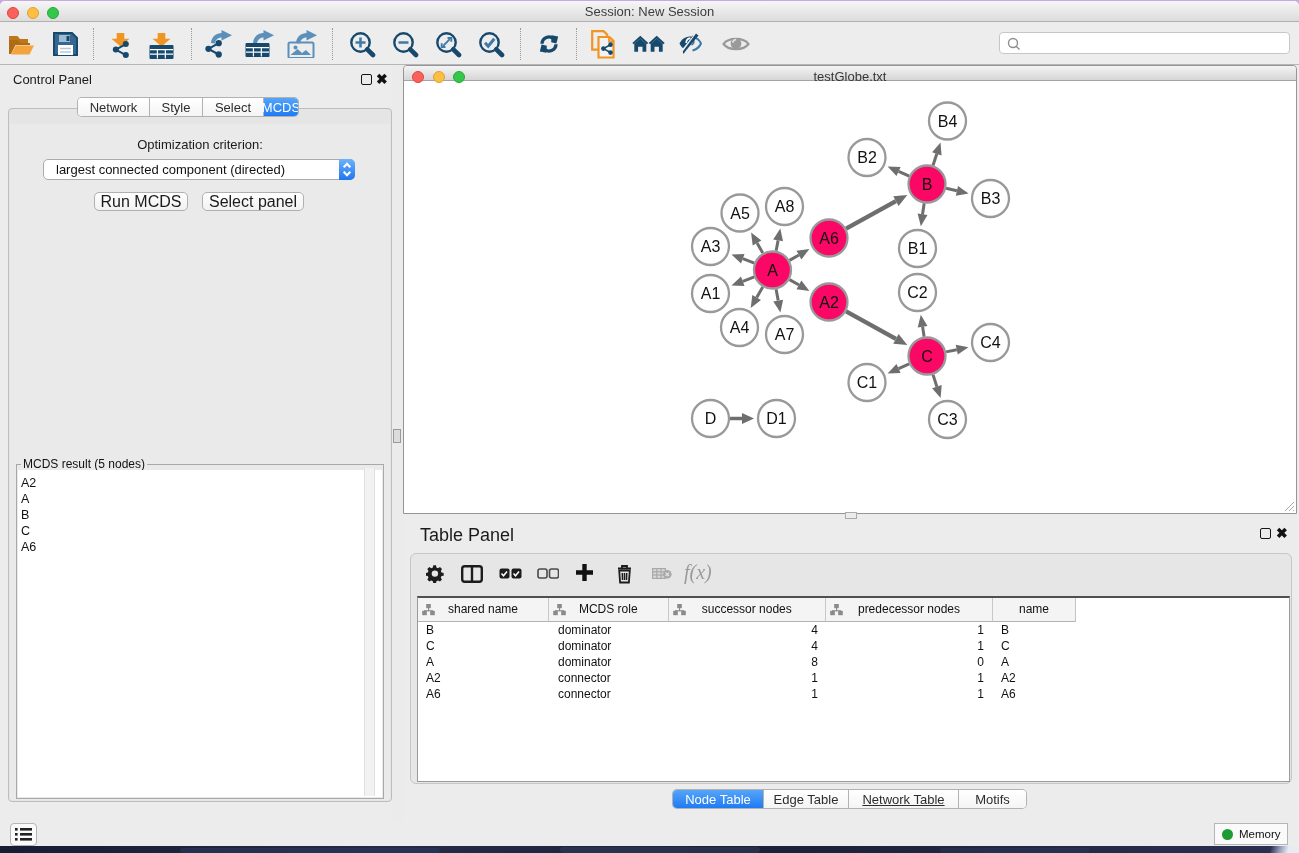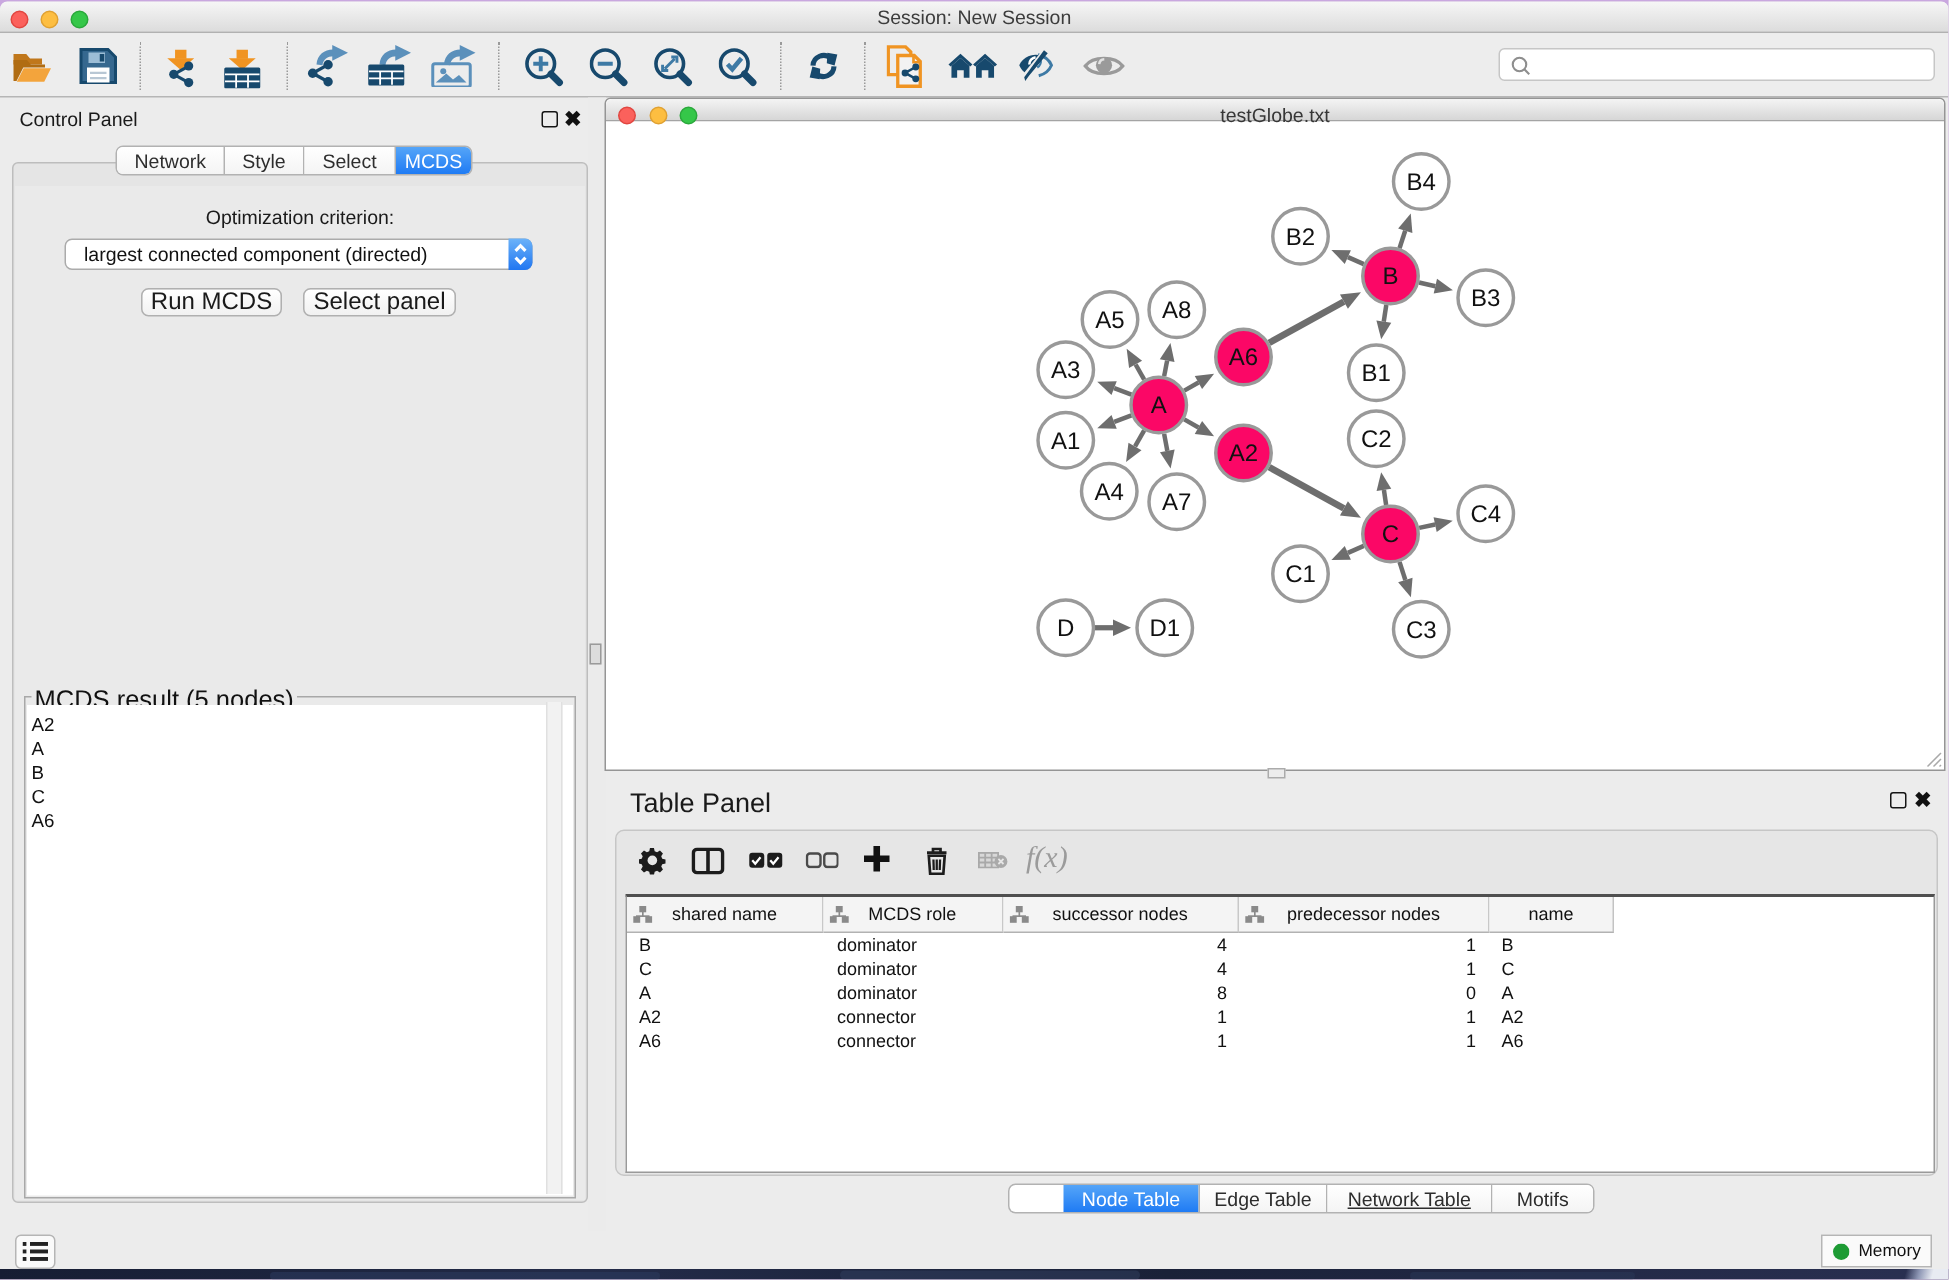--- a/index.html
+++ b/index.html
@@ -23,21 +23,21 @@
   #cp-inner { position:absolute; left:10px; top:123px; width:380px; height:676px; background:#eaeaea; }
   .seg { position:absolute; display:flex; height:18px; border-radius:4px; box-shadow:0 0 0 1px #b2b2b2; overflow:hidden; background:#fff; }
   .seg div { height:100%; display:flex; align-items:center; justify-content:center; font-size:13px; color:#2d2d2d; background:linear-gradient(#ffffff,#f4f4f4); border-right:1px solid #b2b2b2; }
   .seg div:last-child { border-right:none; }
   .seg div.sel { background:linear-gradient(#55a5f8,#1f7bf4); color:#fff; }
   #opt-label { position:absolute; left:0; top:136px; width:400px; text-align:center; font-size:13px; color:#1a1a1a; }
   #dropdown { position:absolute; left:43px; top:158px; width:312px; height:21px; background:#fff; border:1px solid #ababab; border-radius:5px; font-size:13px; color:#111; line-height:19px; padding-left:12px; }
   #dd-step { position:absolute; right:-1px; top:-1px; width:16px; height:21px; border-radius:0 5px 5px 0; background:linear-gradient(#6cb3f9,#2076f1); }
   .btn { position:absolute; height:19px; background:linear-gradient(#ffffff,#f1f1f1); border:1px solid #b0b0b0; border-radius:5px; font-size:16px; color:#1a1a1a; text-align:center; line-height:17px; }
   #groupbox { position:absolute; left:16px; top:463px; width:368px; height:335px; border:1px solid #a8a8a8; }
-  #grouplabel { position:absolute; left:21px; top:456px; font-size:17px; color:#111; background:#eaeaea; padding:0 2px; }
+  #grouplabel { position:absolute; left:21px; top:456px; font-size:12px; color:#111; background:#eaeaea; padding:0 2px; }
   #mcdslist { position:absolute; left:18px; top:469px; width:364px; height:327px; background:#fff; font-size:12.5px; color:#111; padding-top:5px; }
   #mcdslist div { padding-left:3px; height:16px; line-height:16px; }
   #scrolltrack { position:absolute; left:364px; top:467px; width:11px; height:328px; background:#f2f2f2; border-left:1px solid #e0e0e0; border-right:1px solid #e0e0e0; }
   
   #vdivider { position:absolute; left:392px; top:64px; width:12px; height:756px; background:#ebebeb; }
   #vgrab { position:absolute; left:1px; top:364px; width:8px; height:14px; background:#dcdcdc; border:1px solid #9a9a9a; }
   
   #netwin { position:absolute; left:403px; top:64px; width:894px; height:449px; background:#fff; border:1px solid #959595; border-radius:4px 4px 0 0; }
   #net-titlebar { position:absolute; left:0; top:0; width:100%; height:15px; background:linear-gradient(#f4f4f4,#d6d6d6); border-bottom:1px solid #a4a4a4; border-radius:4px 4px 0 0; }
   #net-title { position:absolute; top:3px; width:100%; text-align:center; font-size:13px; color:#363636; }
@@ -231,21 +231,21 @@
 
   <div id="cp-title">Control Panel</div>
   <div class="floatbtn" style="left:361px;top:73px;"></div>
   <div class="closebtn" style="left:376px;top:72px;">✖</div>
   <div id="cp-box"></div>
   <div id="cp-inner"></div>
   <div class="seg" style="left:78px;top:97px;">
     <div style="width:72px;">Network</div>
     <div style="width:53px;">Style</div>
     <div style="width:61px;">Select</div>
-    <div style="width:50px;" class="sel">MCDS</div>
+    <div style="width:34px;" class="sel">MCDS</div>
   </div>
   <div id="dropdown">largest connected component (directed)
     <div id="dd-step">
       <svg width="16" height="21" viewBox="0 0 16 21">
           <path d="M4.7 8.2 L8 4.8 L11.3 8.2" fill="none" stroke="#fff" stroke-width="2.1"></path>
           <path d="M4.7 12.8 L8 16.2 L11.3 12.8" fill="none" stroke="#fff" stroke-width="2.1"></path>
         </svg>
     </div>
   </div>
   <div id="opt-label">Optimization criterion:</div>
@@ -477,21 +477,21 @@
     <div class="td" style="left:250px;top:72px;width:150px;text-align:right;">1</div>
     <div class="td" style="left:408px;top:72px;width:158px;text-align:right;">1</div>
     <div class="td" style="left:583px;top:72px;">A2</div>
     <div class="td" style="left:8px;top:88px;">A6</div>
     <div class="td" style="left:140px;top:88px;">connector</div>
     <div class="td" style="left:250px;top:88px;width:150px;text-align:right;">1</div>
     <div class="td" style="left:408px;top:88px;width:158px;text-align:right;">1</div>
     <div class="td" style="left:583px;top:88px;">A6</div>
     </div>
   </div>
-  <div class="seg" id="bottomtabs" style="left:673px;top:789px;padding-left:36px;">
+  <div class="seg" id="bottomtabs" style="left:673px;top:789px;">
     <div style="width:91px;" class="sel">Node Table</div>
     <div style="width:85px;">Edge Table</div>
     <div style="width:110px;text-decoration:underline;">Network Table</div>
     <div style="width:67px;">Motifs</div>
   </div>
 
   <div id="statusbar">
     <div id="listbtn">
       <svg width="17" height="15" style="position:absolute;left:4px;top:3px;" viewBox="0 0 17 15">
         <g fill="#222">

